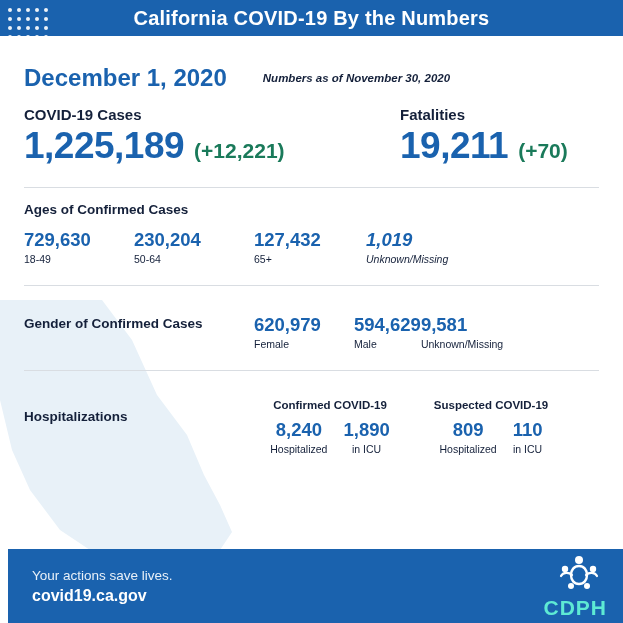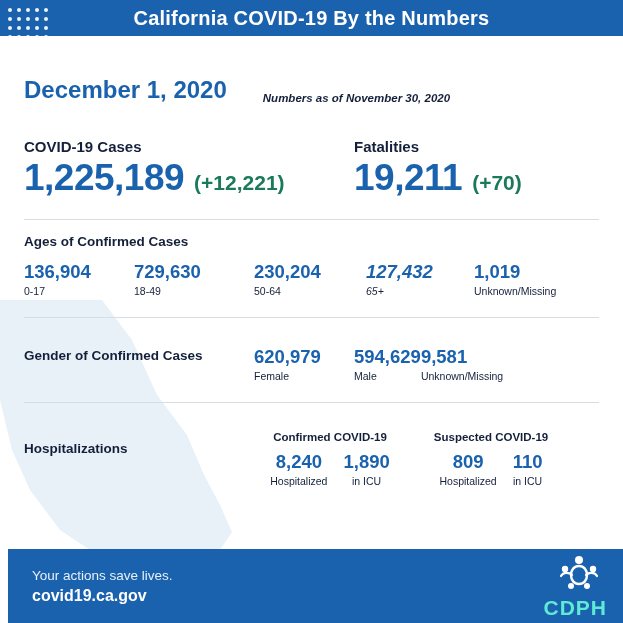--- a/index.html
+++ b/index.html
@@ -52,38 +52,39 @@
     opacity: 1;
   }
   
   .body {
     position: relative;
     z-index: 2;
     padding: 0 24px;
   }
   .date-row {
     display: flex;
-    align-items: flex-end;
-    padding-top: 40px;
+    align-items: center;
+    padding-top: 28px;
   }
   .big-date {
     color: #1a62ae;
     font-size: 24px;
     font-weight: bold;
   }
   .as-of {
     margin-left: 36px;
     font-size: 11.5px;
     font-style: italic;
     font-weight: bold;
     color: #14203a;
   }
   .totals {
     display: flex;
-    margin-top: 34px;
+    margin-top: 14px;
+    gap: 46px;
   }
   .total-block { }
   .total-block.cases { width: 330px; }
   .total-label {
     font-size: 15px;
     font-weight: bold;
     color: #14203a;
     margin-bottom: 2px;
   }
   .total-value-row {
@@ -256,24 +257,20 @@
           <div class="total-delta">(+70)</div>
         </div>
       </div>
     </div>
 
     <hr class="sep">
 
     <div class="section">
       <div class="section-title">Ages of Confirmed Cases</div>
       <div class="ages-row">
-        <div class="cell">
-          <div class="stat-num">136,904</div>
-          <div class="stat-sub">0-17</div>
-        </div>
         <div class="cell">
           <div class="stat-num">729,630</div>
           <div class="stat-sub">18-49</div>
         </div>
         <div class="cell">
           <div class="stat-num">230,204</div>
           <div class="stat-sub">50-64</div>
         </div>
         <div class="cell">
           <div class="stat-num">127,432</div>

